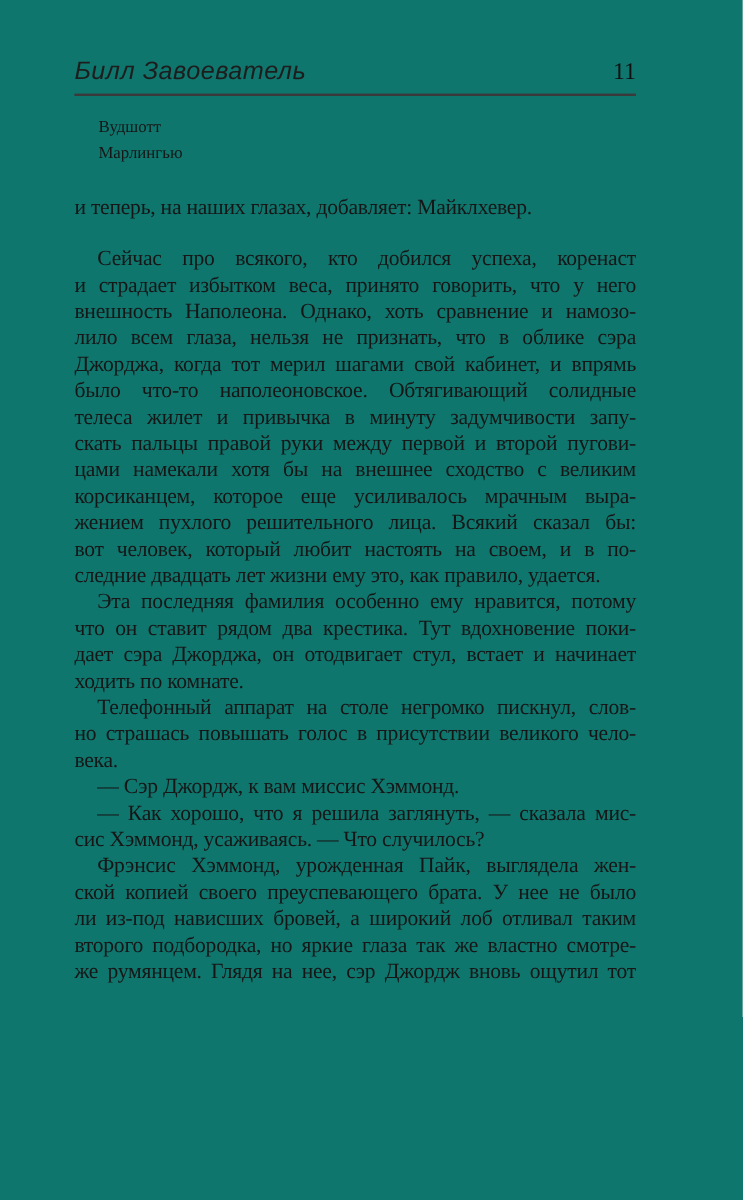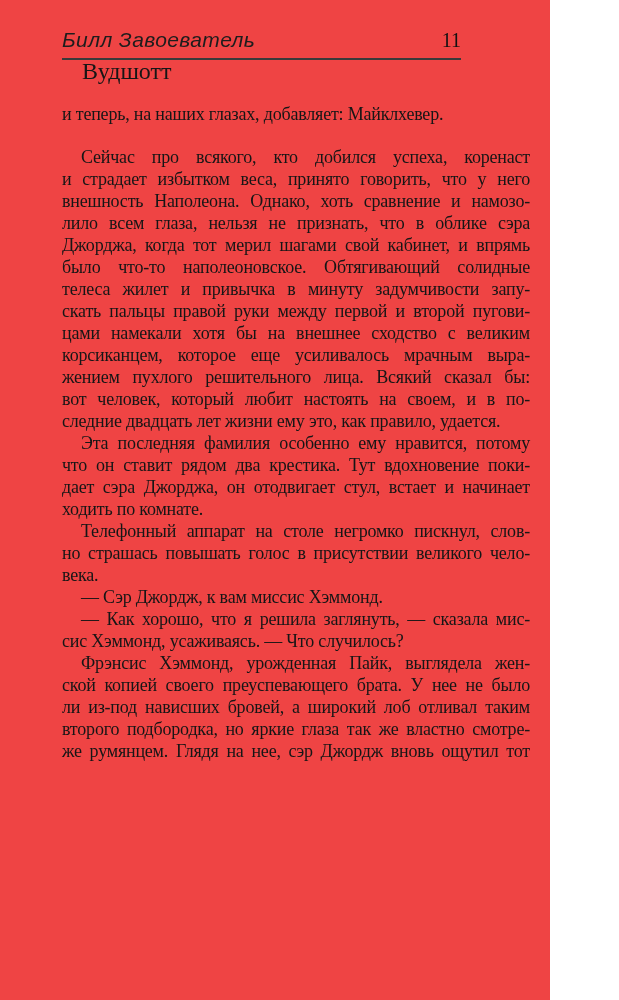--- a/index.html
+++ b/index.html
@@ -2,27 +2,27 @@
 <html lang="ru"><head>
 <meta charset="utf-8">
 <style>
   html, body {
     margin: 0;
     padding: 0;
     background: #ffffff;
   }
   .book-page {
     position: relative;
-    width: 550px;
+    width: 619px;
     height: 1000px;
     box-sizing: border-box;
-    background: #ef4444;
+    background: #0f766e;
     color: #161616;
     font-family: "Liberation Serif", serif;
-    padding: 28px 89px 0 62px;
+    padding: 48px 89px 0 62px;
     overflow: hidden;
   }
   
   .running-header {
     display: flex;
     justify-content: space-between;
     align-items: flex-end;
     padding-bottom: 6px;
   }
   .running-title {
@@ -40,22 +40,23 @@
     color: #111111;
     text-align: right;
   }
   .header-rule {
     height: 2px;
     background: #3a3a3a;
     margin: 0;
   }
   
   .verse-block {
+    margin-top: 16px;
     padding-left: 20px;
-    font-size: 24px;
+    font-size: 14px;
     line-height: 22px;
   }
   .verse-line {
     white-space: nowrap;
   }
   
   .body-text {
     margin-top: 21px;
     font-size: 18px;
     line-height: 22px;
@@ -86,20 +87,21 @@
 <div class="book-page">
 
   <div class="running-header">
     <span class="running-title">Билл Завоеватель</span>
     <span class="page-number">11</span>
   </div>
   <div class="header-rule"></div>
 
   <div class="verse-block">
       <div class="verse-line">Вудшотт</div>
+      <div class="verse-line">Марлингью</div>
     </div>
 
   <div class="body-text">
       <div class="para">
         <div class="line left">и теперь, на наших глазах, добавляет: Майклхевер.</div>
       </div>
       <div class="para space-before">
         <div class="line justify indent">Сейчас про всякого, кто добился успеха, коренаст</div>
         <div class="line justify">и страдает избытком веса, принято говорить, что у него</div>
         <div class="line justify">внешность Наполеона. Однако, хоть сравнение и намозо-</div>

